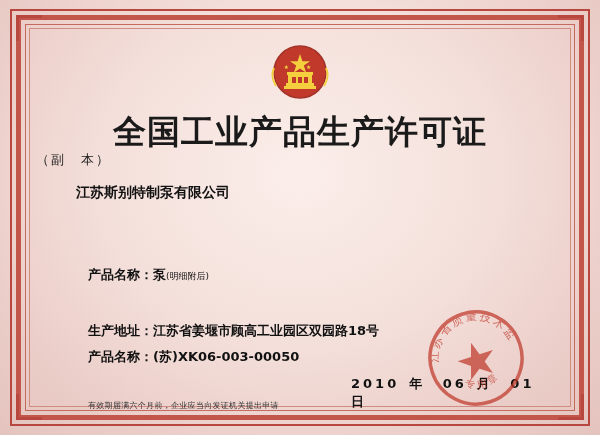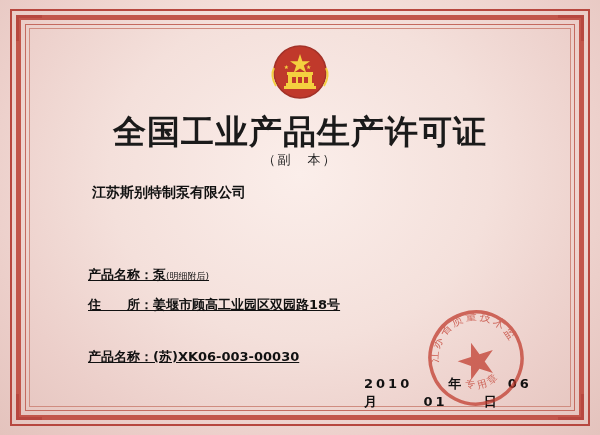--- a/index.html
+++ b/index.html
@@ -106,30 +106,29 @@
     font-weight: bold;
     color: #1a1a1a;
     letter-spacing: 1px;
     white-space: nowrap;
   }
   .subtitle {
     position: absolute;
     top: 117px;
     left: 0;
     right: 0;
-    text-align: center;
     font-size: 13px;
     color: #222;
     letter-spacing: 2px;
   }
 
   .org-line {
     position: absolute;
     top: 150px;
-    left: 56px;
+    left: 40px;
     font-size: 14px;
     font-weight: bold;
     color: #111;
     font-family: Liberation Serif, serif;
   }
 
   .body-text {
     position: absolute;
     top: 172px;
     left: 52px;
@@ -141,21 +140,20 @@
     letter-spacing: 0.5px;
   }
   .body-text .l2 { display: block; }
 
   .field {
     position: absolute;
     font-size: 13px;
     color: #111;
     font-weight: bold;
     white-space: nowrap;
-    text-decoration: underline;
   }
   .field .lbl { font-weight: bold; }
   .field .val { font-weight: bold; }
   .field .small-note {
     font-size: 9px;
     font-weight: normal;
   }
 
   #product-name { top: 232px; left: 52px; }
   #address { top: 262px; left: 52px; }
@@ -165,21 +163,21 @@
 
   .date-line {
     position: absolute;
     top: 341px;
     left: 310px;
     font-size: 13px;
     font-weight: bold;
     color: #111;
     letter-spacing: 3px;
   }
-  .date-line span { margin: 0 18px; }
+  .date-line span { margin: 0 5px; }
 
   .footnote {
     position: absolute;
     top: 366px;
     left: 52px;
     font-size: 8px;
     color: #333;
     letter-spacing: 0.3px;
   }
 
@@ -239,36 +237,37 @@
     <div class="title">全国工业产品生产许可证</div>
     <div class="subtitle">（副　本）</div>
 
     <div class="org-line">江苏斯别特制泵有限公司</div>
 
 
     <div class="field" id="product-name">
       <span class="lbl">产品名称：</span><span class="val">泵</span><span class="small-note">(明细附后)</span>
     </div>
 
-    <div class="field" id="address">
-      <span class="lbl">住　　所：</span><span class="val">姜堰市顾高工业园区双园路18号</span>
-    </div>
-
+
+    <div class="field" id="production-address">
+      <span class="lbl">生产地址：</span><span class="val">江苏省姜堰市顾高工业园区双园路18号</span>
+    </div>
 
     <div class="field" id="cert-number">
-      <span class="lbl">产品名称：</span><span class="val">(苏)XK06-003-00030</span>
+      <span class="lbl">产品名称：</span><span class="val">(苏)XK06-003-00050</span>
     </div>
 
 
     <div class="date-line">
       <span>2010</span><span>年</span>
       <span>06</span><span>月</span>
       <span>01</span><span>日</span>
     </div>
 
+    <div class="footnote">有效期届满六个月前，企业应当向发证机关提出申请</div>
 
     <div class="seal">
       <svg width="104" height="104" viewBox="0 0 104 104" xmlns="http://www.w3.org/2000/svg">
         <circle cx="52" cy="52" r="46" fill="none" stroke="#c0392b" stroke-width="3.5"></circle>
         <polygon points="52,36 56.5,49.5 70.5,49.5 59.2,58 63.5,71.5 52,63.2 40.5,71.5 44.8,58 33.5,49.5 47.5,49.5" fill="#c0392b"></polygon>
         <defs>
           <path id="sealTopArc" d="M 14 52 A 38 38 0 0 1 90 52"></path>
           <path id="sealBottomArc" d="M 22 52 A 30 30 0 0 0 82 52"></path>
         </defs>
         <text font-size="11.5" fill="#c0392b" font-family="DejaVu Sans, sans-serif" letter-spacing="2">

